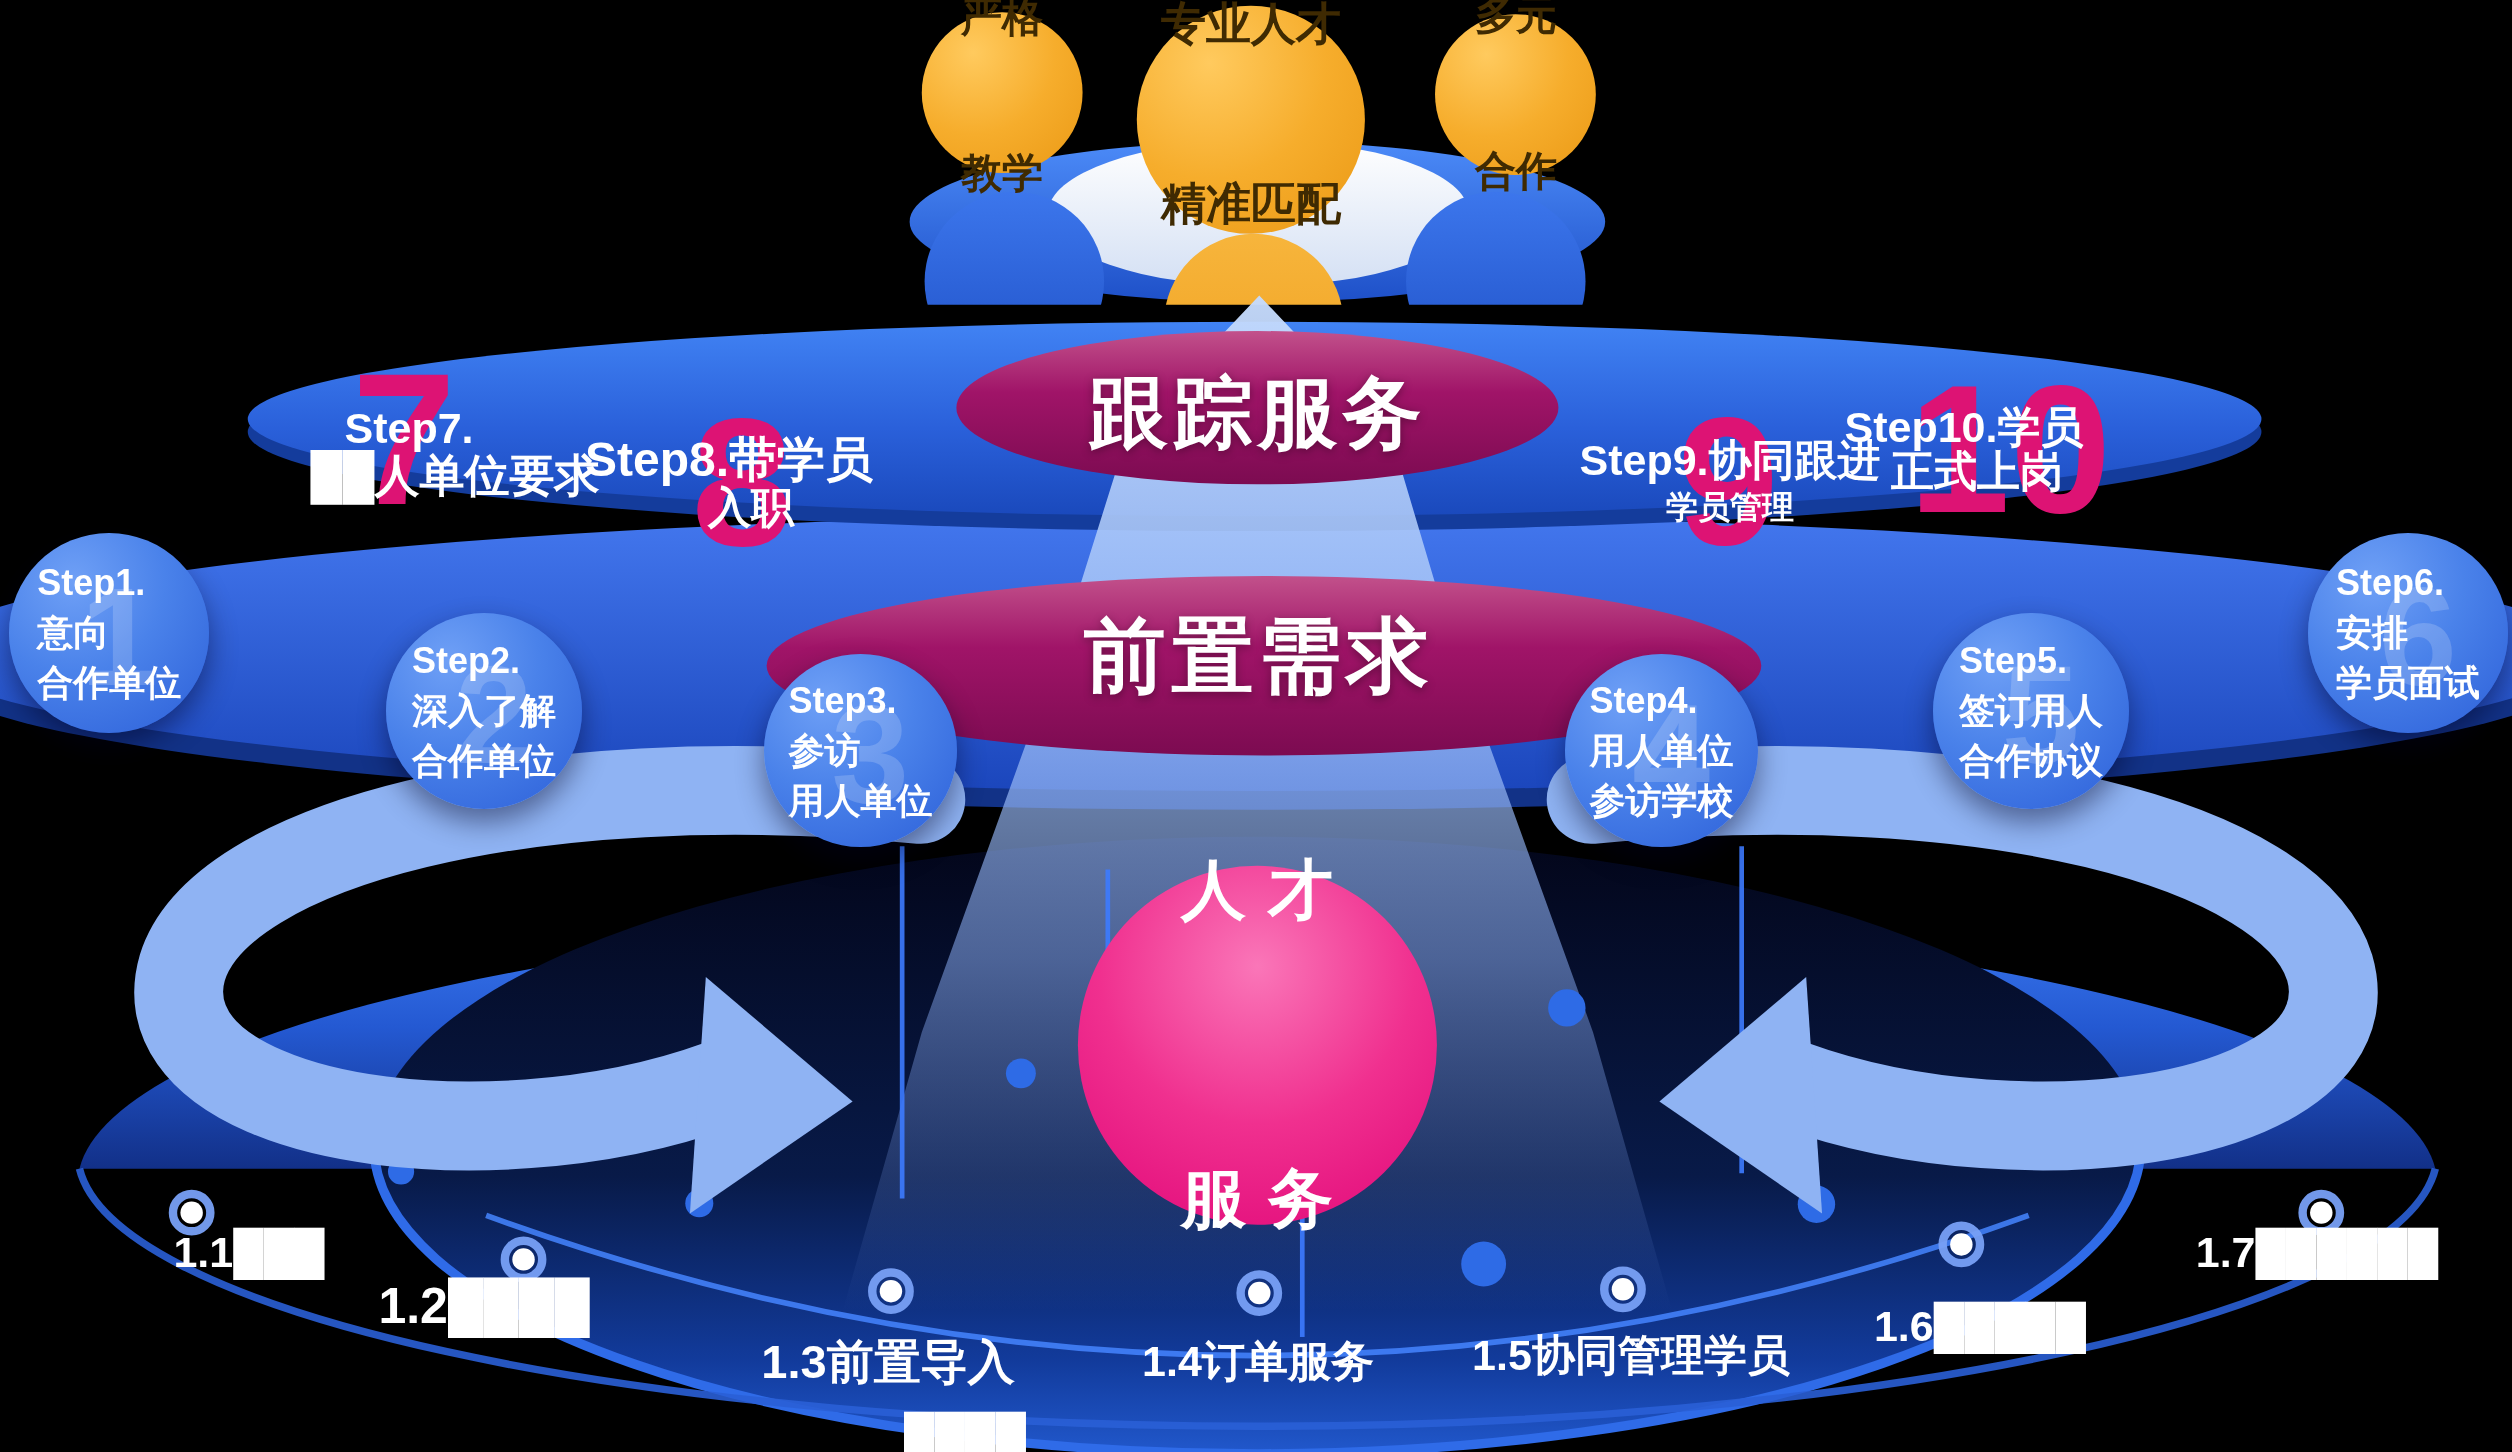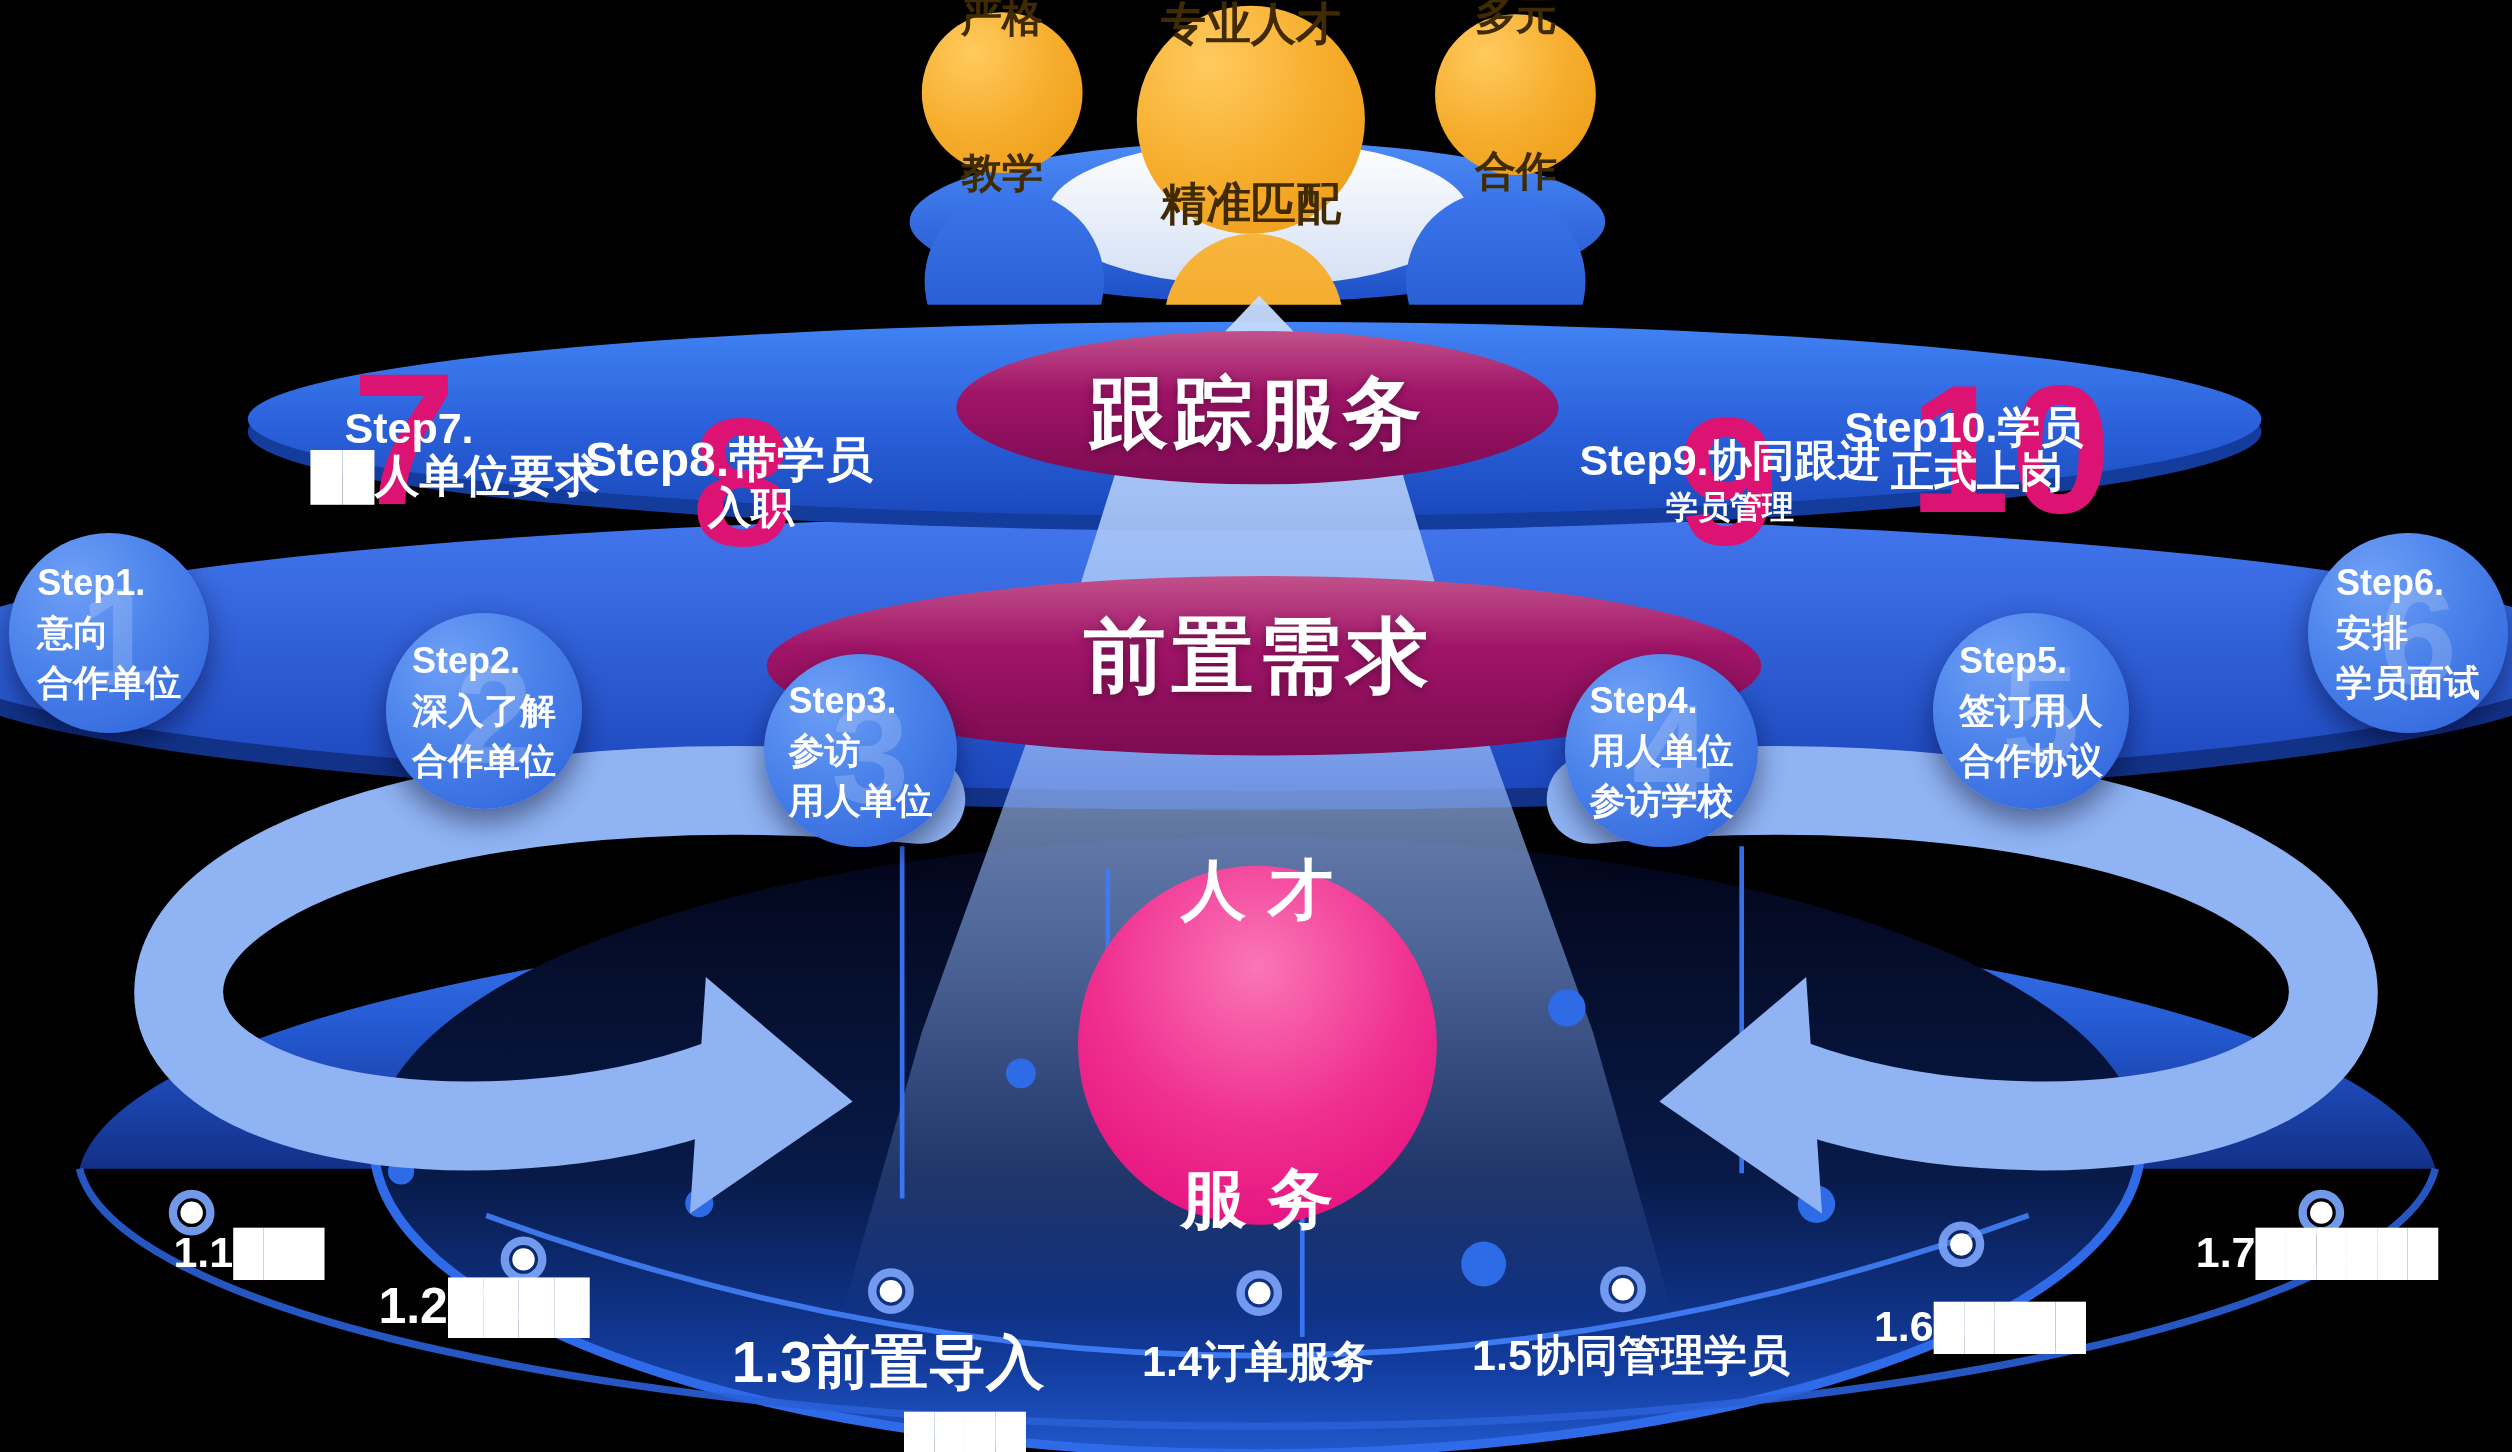--- a/index.html
+++ b/index.html
@@ -246,21 +246,21 @@
     <div class="lines"><span>Step6.</span><span>安排</span><span>学员面试</span></div>
   </div>
 
   <div class="t core-lines" style="left:1258px;top:1044px;font-size:65px;line-height:103px;letter-spacing:1.9px;">
     <span>人 才</span>
     <span>服 务</span>
   </div>
 
   <div class="t" style="left:249px;top:1253px;font-size:43px;">1.1███</div>
   <div class="t" style="left:484px;top:1307px;font-size:50px;">1.2████</div>
-  <div class="t" style="left:888px;top:1362px;font-size:58px;">1.3前置导入</div>
+  <div class="t" style="left:888px;top:1362px;font-size:47px;">1.3前置导入</div>
   <div class="t" style="left:965px;top:1437px;font-size:43px;">████</div>
   <div class="t" style="left:1258px;top:1362px;font-size:43px;">1.4订单服务</div>
   <div class="t" style="left:1631px;top:1356px;font-size:43px;">1.5协同管理学员</div>
   <div class="t" style="left:1980px;top:1327px;font-size:43px;">1.6█████</div>
   <div class="t" style="left:2317px;top:1253px;font-size:43px;">1.7██████</div>
 
 </div>
 
 
 </body></html>

